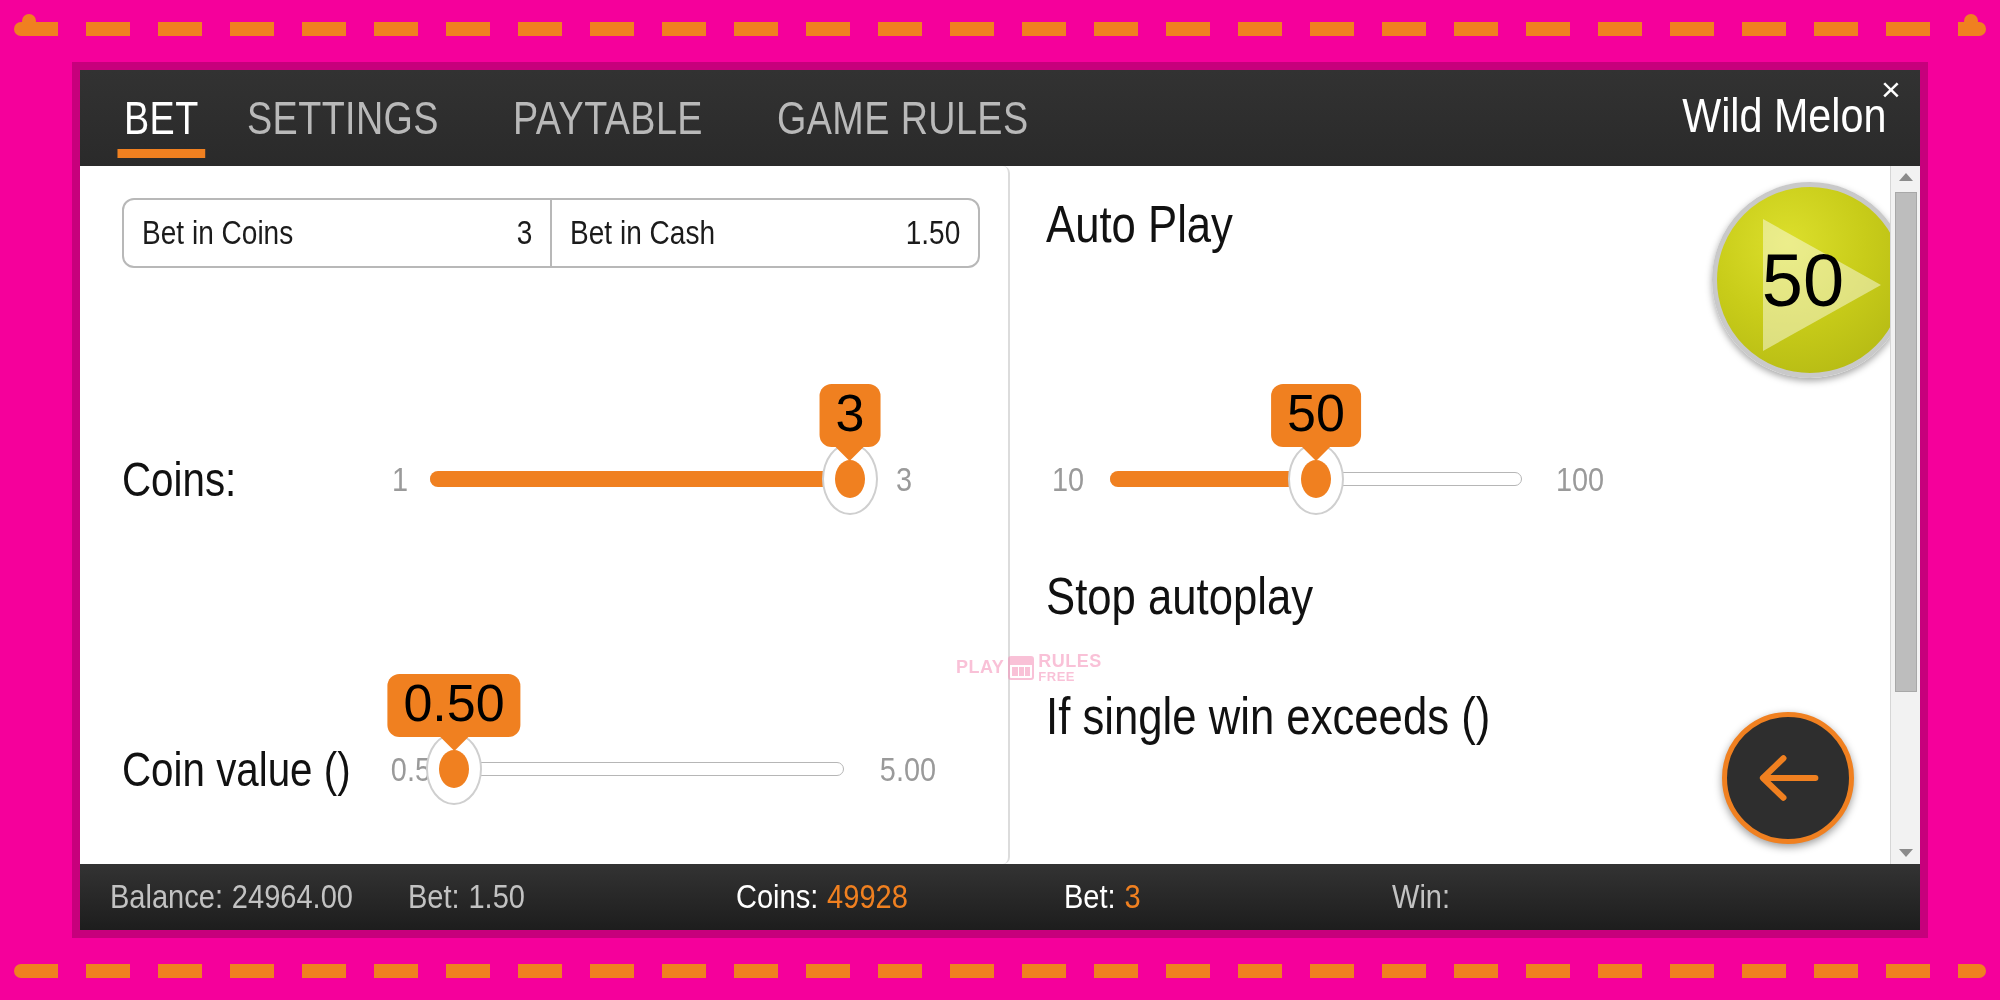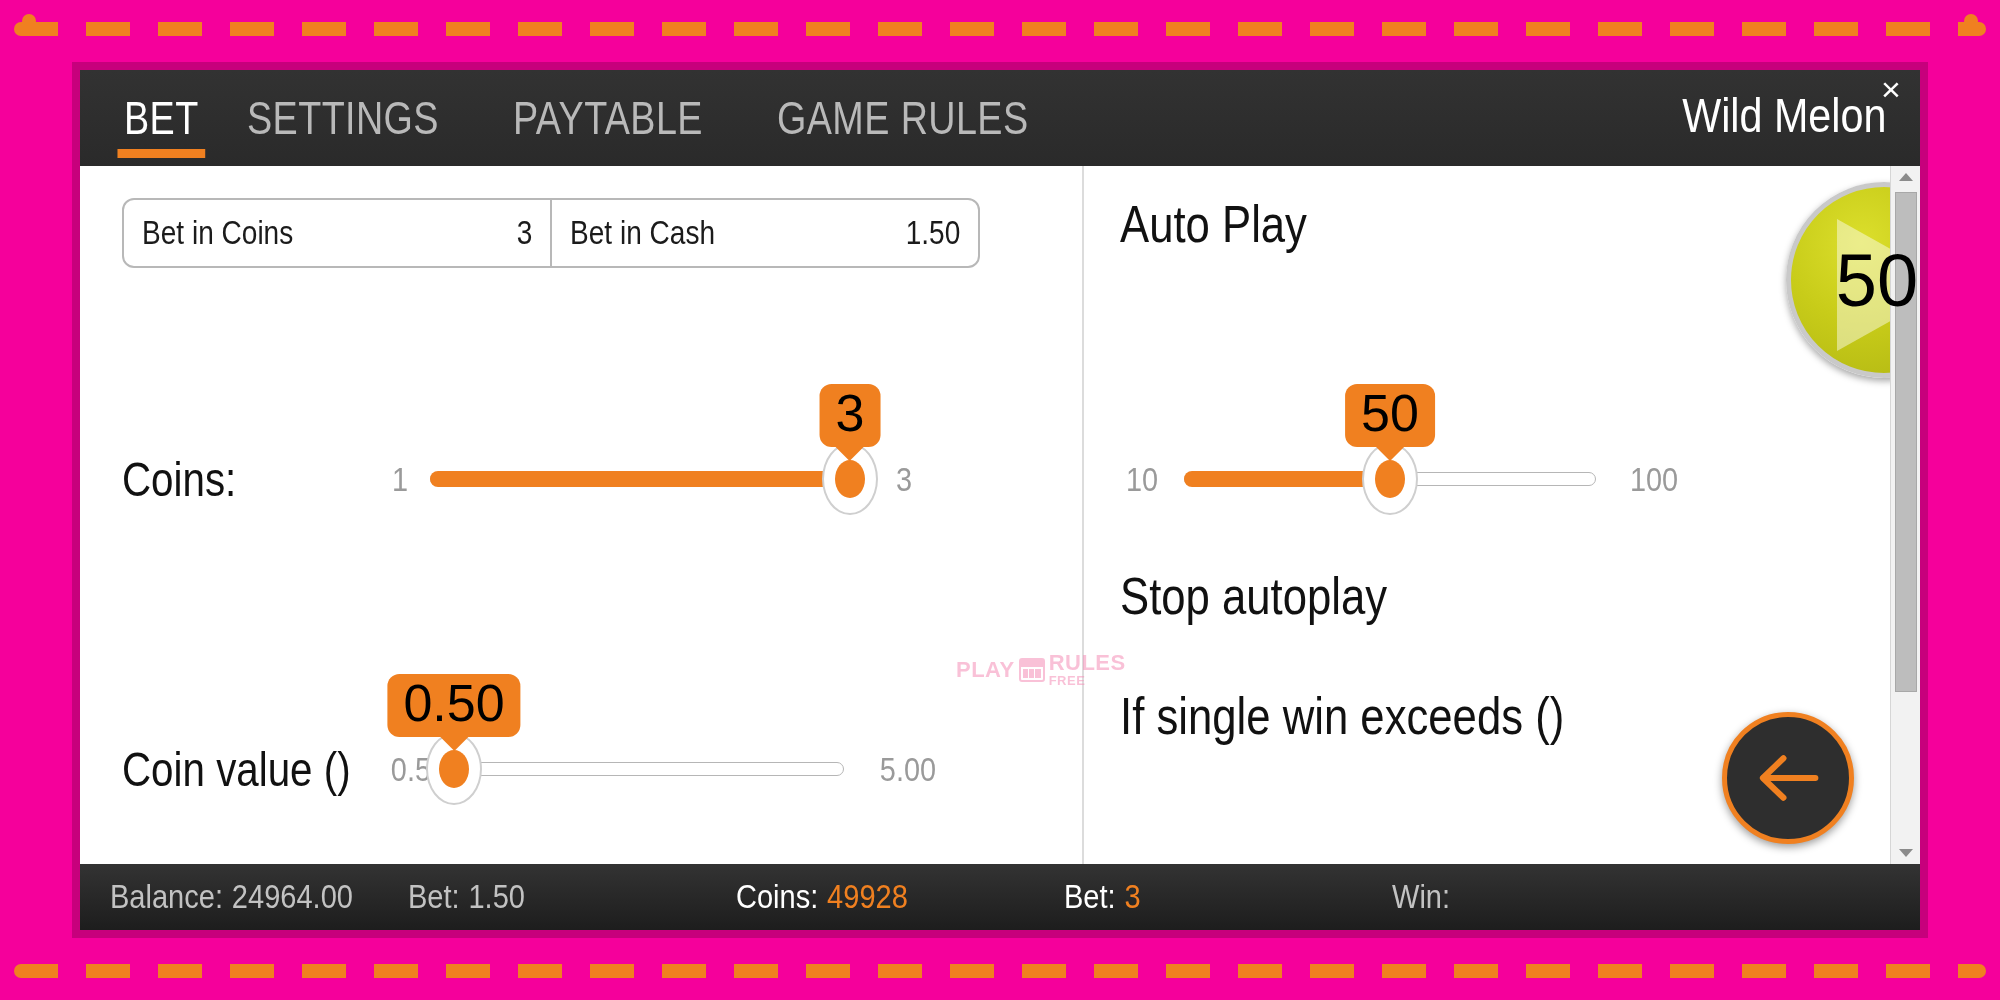--- a/index.html
+++ b/index.html
@@ -111,21 +111,21 @@
   
   #body {
     position: relative;
     flex: 1 1 auto;
     background: #ffffff;
     display: flex;
     overflow: hidden;
   }
   #panels { display: flex; flex: 1 1 auto; position: relative; }
   .panel { position: relative; }
-  #leftPanel  { width: 1004px; border-right: 2px solid #dcdcdc; }
+  #leftPanel  { width: 930px; border-right: 2px solid #dcdcdc; border-radius: 7px; }
   #rightPanel { flex: 1 1 auto; text-decoration: underline; }
 
   
   #betPill {
     position: absolute;
     left: 42px; top: 32px;
     width: 858px; height: 70px;
     border: 2px solid #b8b8b8;
     border-radius: 12px;
     display: flex;
@@ -236,21 +236,21 @@
     left: 876px; top: 486px;
     display: flex;
     align-items: center;
     gap: 4px;
     opacity: .55;
     pointer-events: none;
   }
   #watermark .wm-t {
     font-family: "Liberation Sans", sans-serif;
     font-weight: bold;
-    font-size: 22px;
+    font-size: 18px;
     color: #F58FB8;
     letter-spacing: .5px;
   }
   #watermark .wm-stack { display: flex; flex-direction: column; line-height: 1.0; }
   #watermark .wm-small { font-size: 13px; text-align: left; }
   #watermark .wm-icon {
     width: 26px; height: 24px;
     border: 2px solid #F58FB8;
     border-radius: 3px;
     display: flex; flex-direction: column;

